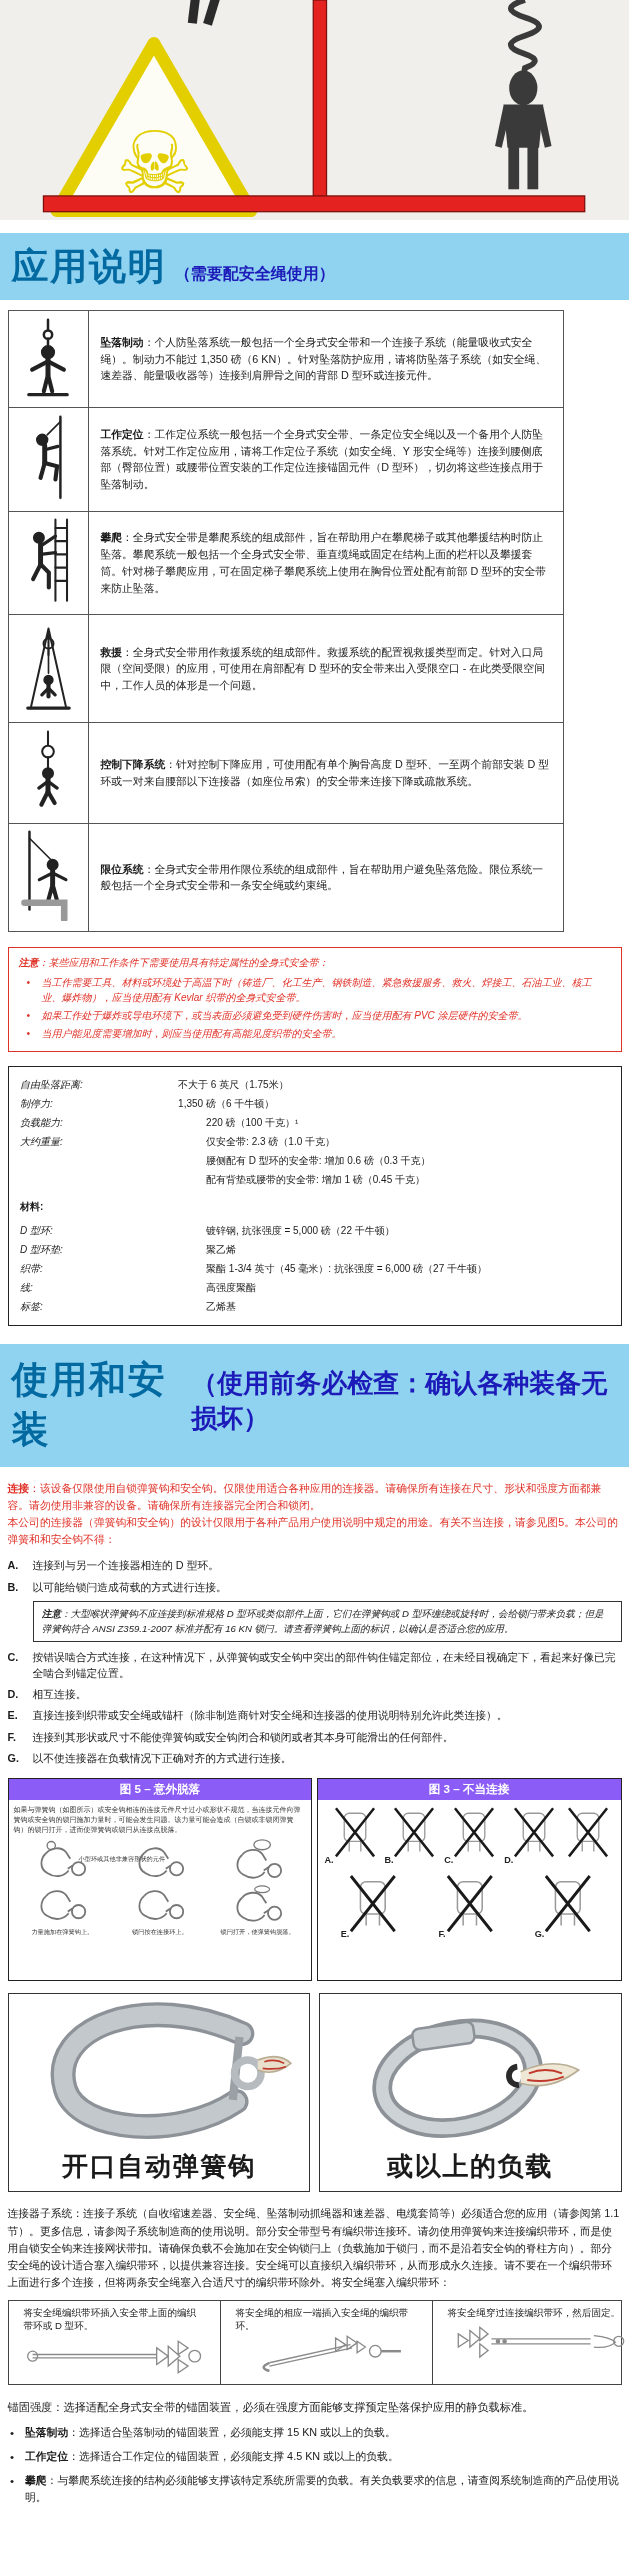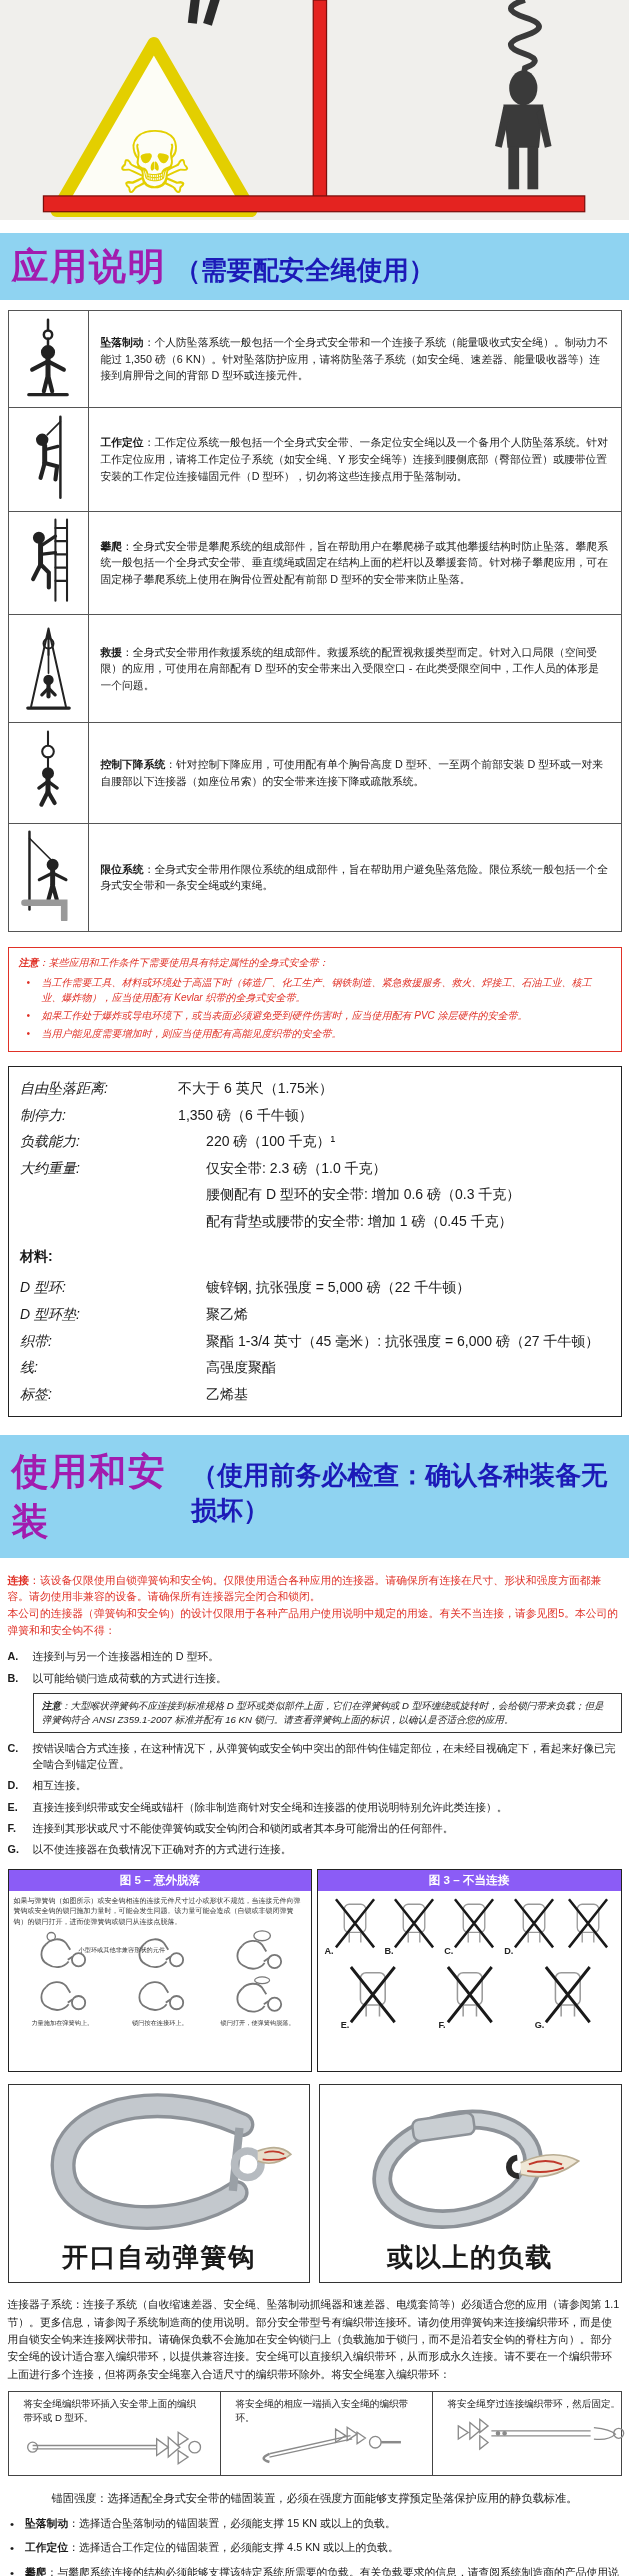--- a/index.html
+++ b/index.html
@@ -4,39 +4,39 @@
 <style>
   html,body{margin:0;padding:0;background:#ffffff;}
   body{font-family:"Liberation Sans","DejaVu Sans",sans-serif;color:#1a1a1a;}
   .page{width:629px;height:2576px;overflow:hidden;background:#fff;}
 
   
   .banner{width:629px;height:220px;background:#f0efec;}
 
   
   .bluehead{background:#8fd3f1;padding:8.3px 0 8.3px 11.6px;display:flex;align-items:baseline;gap:8.3px;margin-top:13.3px;}
-  .bluehead .t{color:#a21caf;font-weight:bold;font-size:37px;letter-spacing:1.7px;}
-  .bluehead .s{color:#1c1ab8;font-weight:bold;font-size:26px;}
-
-  
-  .apps{border-collapse:collapse;margin:10px 7.5px 0 7.5px;width:614px;}
+  .bluehead .t{color:#0369a1;font-weight:bold;font-size:37px;letter-spacing:1.7px;}
+  .bluehead .s{color:#1c1ab8;font-weight:bold;font-size:16px;}
+
+  
+  .apps{border-collapse:collapse;margin:10px 7.5px 0 7.5px;width:556px;}
   .apps td{border:0.8px solid #555;vertical-align:middle;}
   .apps td.ic{width:76px;text-align:center;padding:6.7px 1.7px;}
   .apps td.tx{padding:8.3px 11.6px;font-size:10.8px;line-height:1.55;}
   .b{font-weight:bold;}
 
   
   .redbox{border:1.7px solid #e03127;margin:15px 7.5px 0 7.5px;padding:6.7px 10px;color:#e03127;font-style:italic;font-size:10px;line-height:1.5;}
   .redbox .lbl{font-weight:bold;}
   .redbox ul{margin:5px 0 1.7px 0;padding:0 0 0 23px;list-style:none;}
   .redbox li{position:relative;margin:3.3px 0;}
   .redbox li::before{content:"•";position:absolute;left:-15px;color:#e03127;}
 
   
-  .spec{border:1.7px solid #222;margin:13.3px 7.5px 0 7.5px;padding:8.3px 11.6px;font-size:14px;line-height:1.9;}
+  .spec{border:1.7px solid #222;margin:13.3px 7.5px 0 7.5px;padding:8.3px 11.6px;font-size:10px;line-height:1.9;}
   .specrow{display:flex;}
   .speclab{width:158px;font-style:italic;flex:none;}
   .specval{flex:1;}
   .ind .specval{padding-left:28px;}
   .spec .mathead{font-style:normal;font-weight:bold;margin:8.3px 0 5px 0;}
   .wline{display:block;}
 
   
   .redpara{color:#e03127;font-size:10.8px;line-height:1.55;margin:13.3px 7.5px 0 7.5px;}
   .redpara .lbl{font-weight:bold;}
@@ -430,21 +430,21 @@
         <path d="M12 18 l12 8 l-12 8 z M26 14 l12 10 l-12 10 z M38 10 l10 8 l-10 8 z M38 30 l10 8 l-10 8 z"></path>
         <path d="M52 24 h120 M52 30 h120"></path>
           <circle cx="60" cy="27" r="2" fill="#8a8a8a"></circle>
           <circle cx="68" cy="27" r="2" fill="#8a8a8a"></circle>
         <path d="M176 20 q 20 2 26 8 q -8 8 -26 6"></path>
           <circle cx="206" cy="27" r="6"></circle>
       </svg>
     </div>
   </div>
 
-  <p class="para" style="font-size:11.2px;text-align:center;">
+  <p class="para" style="font-size:11.2px;">
     <span class="lbl">锚固强度</span><span>：选择适配全身式安全带的锚固装置，必须在强度方面能够支撑预定坠落保护应用的静负载标准。</span>
   </p>
   <ul class="dots">
     <li><span class="b">坠落制动</span><span>：选择适合坠落制动的锚固装置，必须能支撑 15 KN 或以上的负载。</span></li>
     <li><span class="b">工作定位</span><span>：选择适合工作定位的锚固装置，必须能支撑 4.5 KN 或以上的负载。</span></li>
     <li><span class="b">攀爬</span><span>：与攀爬系统连接的结构必须能够支撑该特定系统所需要的负载。有关负载要求的信息，请查阅系统制造商的产品使用说明。</span></li>
 
   </ul>
 
 </div>

